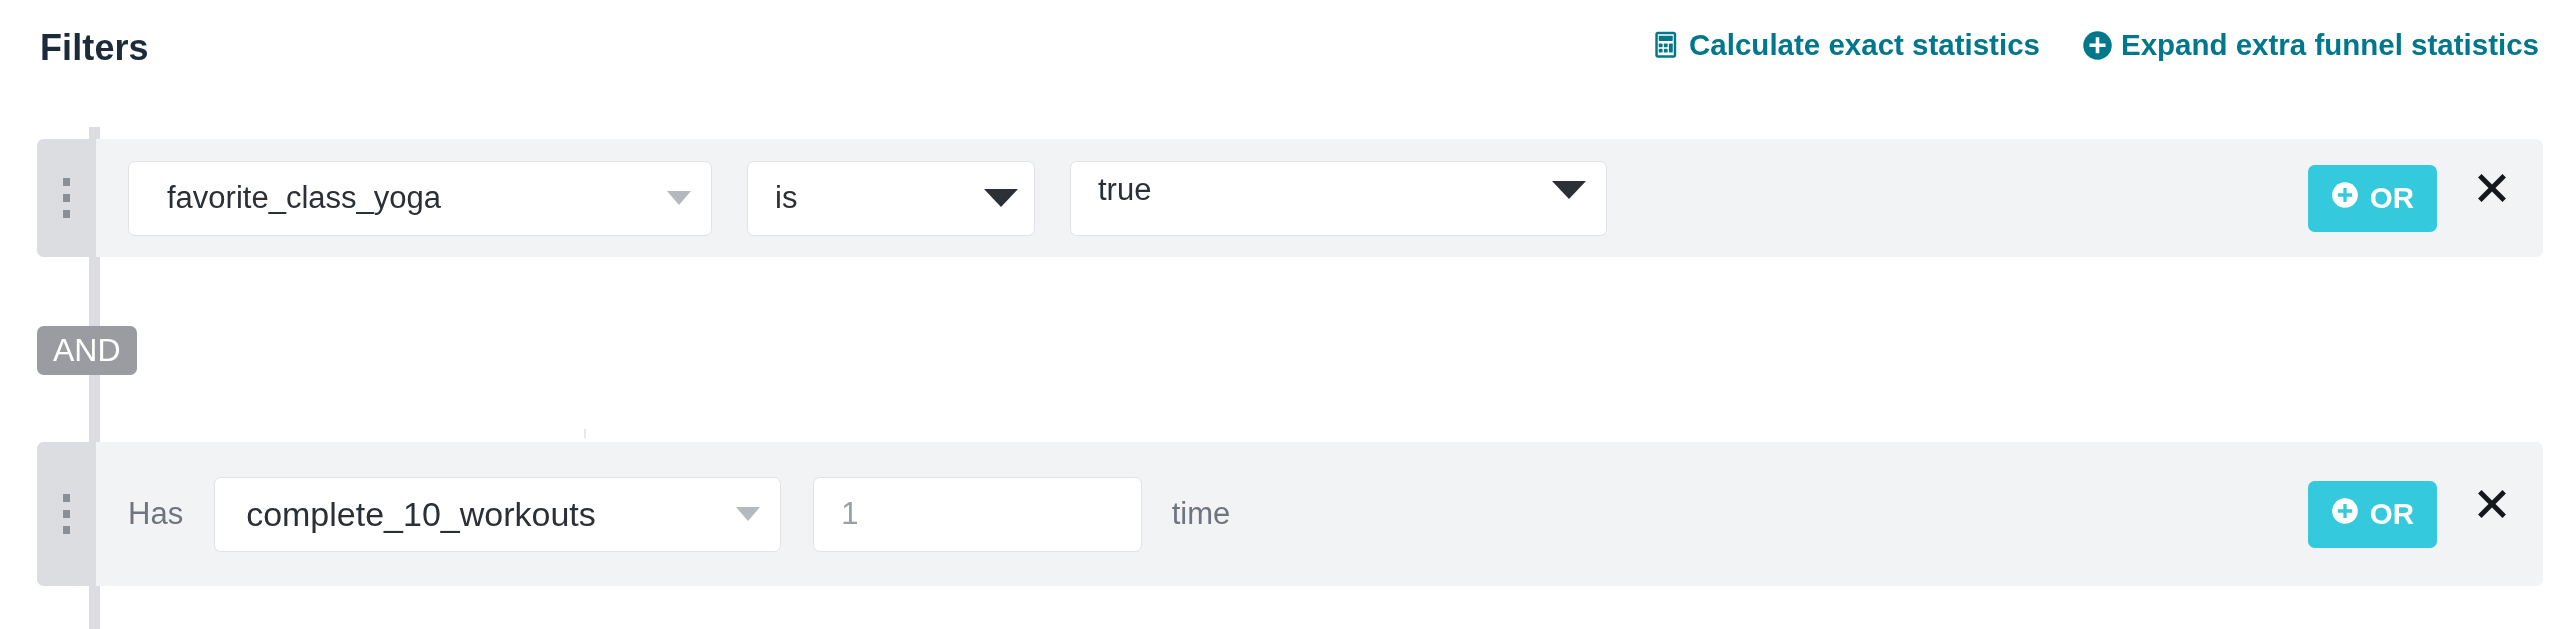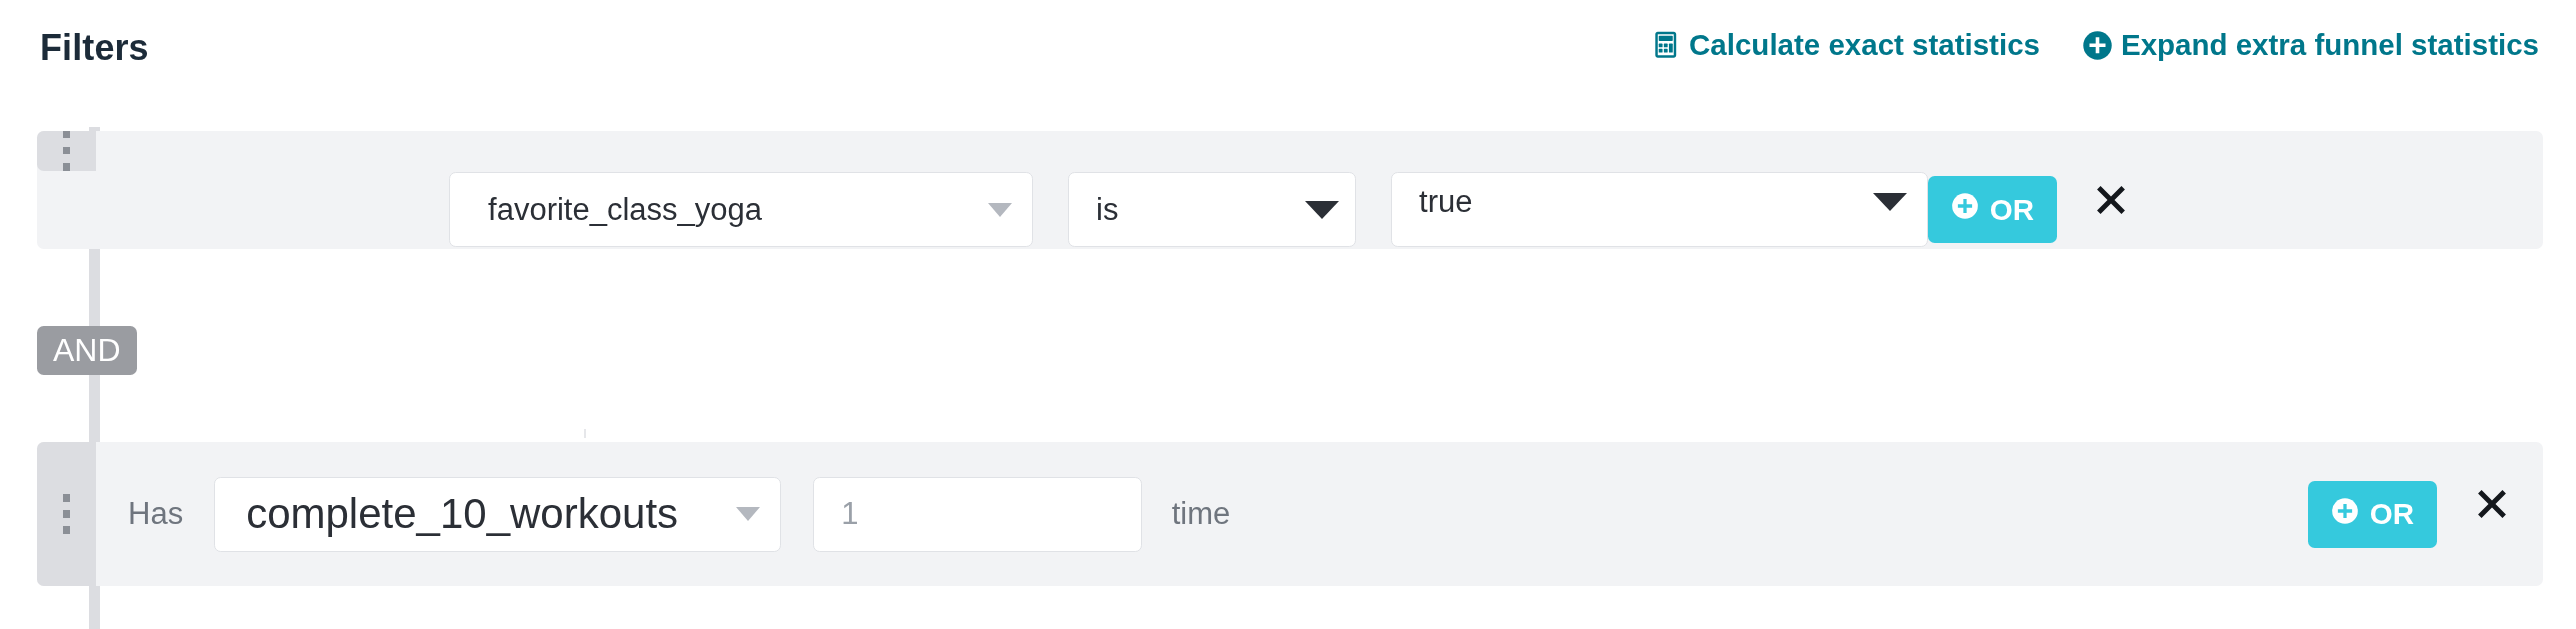--- a/index.html
+++ b/index.html
@@ -88,21 +88,21 @@
     position: absolute;
     left: 37px;
     width: 2506px;
     height: 118px;
     background: #f2f3f5;
     border-radius: 6.7px;
     z-index: 2;
     display: flex;
     align-items: center;
   }
-  .row-1 { top: 4px; flex-direction: column; }
+  .row-1 { top: 12px; }
   .row-2 { top: 315px; height: 144px; }
 
   .drag-handle {
     position: relative;
     width: 59px;
     align-self: stretch;
     background: #dcdde1;
     border-radius: 6.7px 0 0 6.7px;
     display: flex;
     align-items: center;
@@ -178,21 +178,21 @@
   .static-text {
     font-size: 31px;
     color: #6f757e;
     white-space: nowrap;
     flex: 0 0 auto;
   }
   .ctl-event {
     width: 567px;
     height: 75px;
     padding: 0 20px 0 31px;
-    font-size: 42px;
+    font-size: 34px;
     margin-left: 31px;
   }
   .ctl-count-op {
     width: 268px;
     height: 75px;
     padding: 0 17.4px 0 27px;
     font-size: 34px;
     margin-left: 55px;
   }
   .ctl-number {

